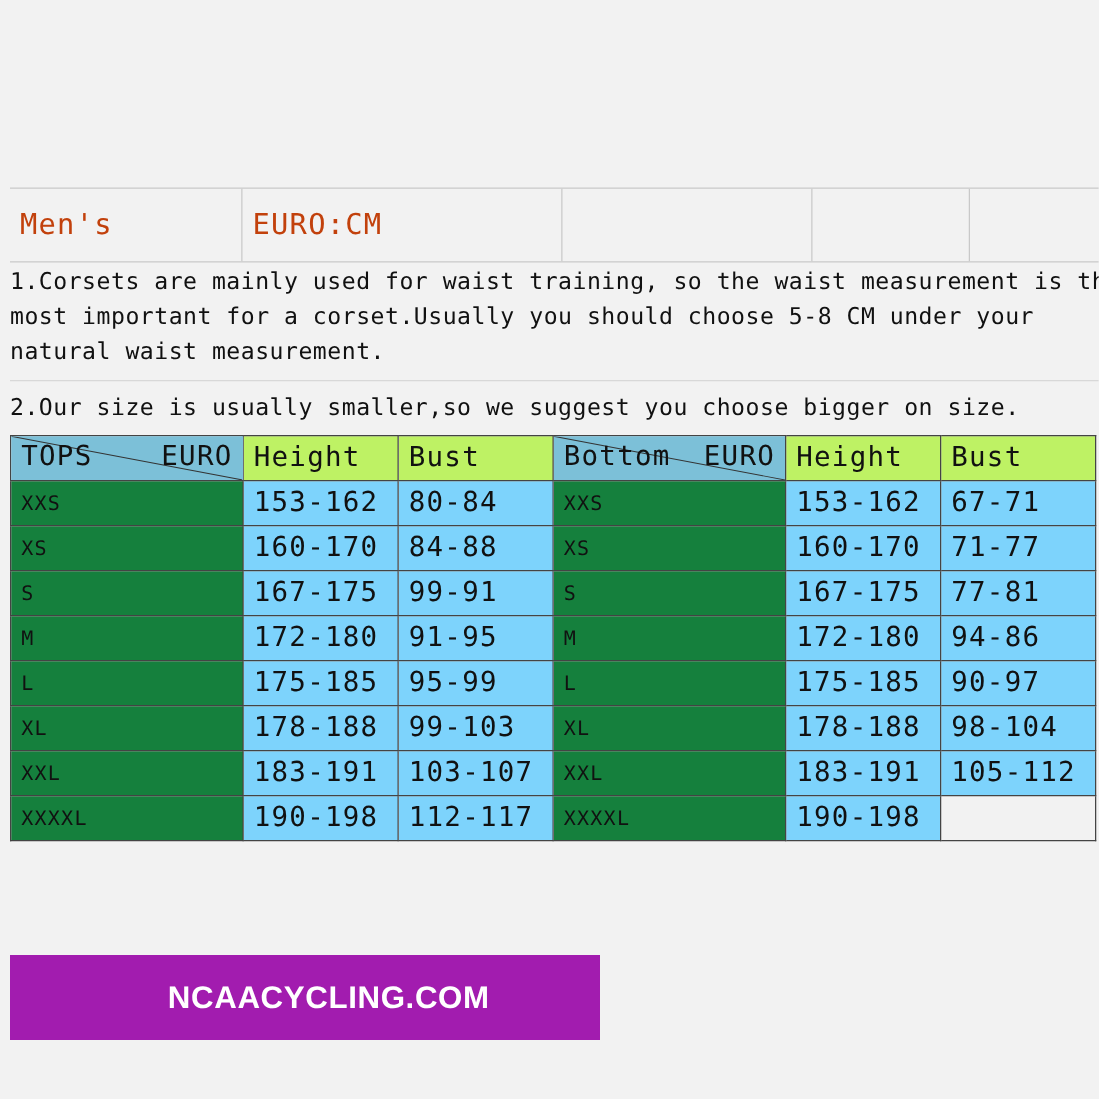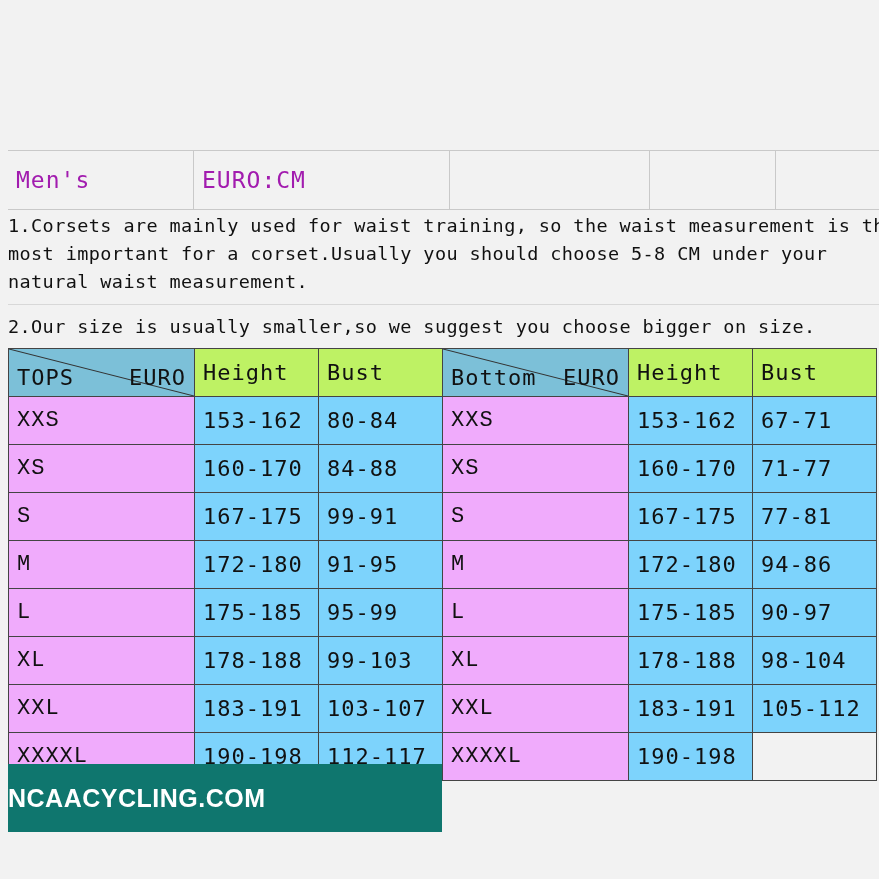--- a/index.html
+++ b/index.html
@@ -35,21 +35,21 @@
     background: #f2f2f2;
     box-sizing: border-box;
   }
   .header-cell {
     border-right: 1px solid #c9c9c9;
     box-sizing: border-box;
     display: flex;
     align-items: center;
     padding-left: 8px;
     font-size: 23px;
-    color: #a21caf;
+    color: #c2410c;
     letter-spacing: 1px;
   }
   .hc1 { width: 186px; }
   .hc2 { width: 256px; }
   .hc3 { width: 200px; }
   .hc4 { width: 126px; }
   .hc5 { width: 103px; border-right: none; }
 
   
   .notes {
@@ -90,21 +90,21 @@
     left: 8px;
     top: 348px;
     border-collapse: collapse;
     table-layout: fixed;
     font-size: 22px;
     color: #111;
   }
   .size-table td, .size-table th {
     border: 1px solid #444;
     padding: 0 8px;
-    height: 48px;
+    height: 36px;
     box-sizing: border-box;
     text-align: left;
     font-weight: normal;
     letter-spacing: 1px;
     vertical-align: middle;
     overflow: hidden;
     white-space: nowrap;
   }
   .col-size   { width: 186px; }
   .col-height { width: 124px; }
@@ -138,43 +138,44 @@
     letter-spacing: 1px;
   }
   .hdr-plain {
     background: #bef264;
     height: 80px;
     font-size: 22px;
     vertical-align: bottom;
     padding-bottom: 6px;
   }
   .cell-size {
-    background: #f0abfc;
-    font-size: 22px;
-    font-family: Liberation Mono, monospace;
+    background: #15803d;
+    font-size: 16px;
   }
   .cell-val {
     background: #7dd3fc;
     font-size: 22px;
     margin-top: 28px;
   }
   .cell-empty {
     background: #f2f2f2;
   }
 
   
   .watermark {
     position: absolute;
     left: 8px;
     top: 764px;
     width: 434px;
     height: 68px;
-    background: #0f766e;
+    background: #a21caf;
     display: flex;
     align-items: center;
+    justify-content: center;
+    padding-left: 38px;
   }
   .watermark span {
     color: #ffffff;
     font-family: "Liberation Sans", sans-serif;
     font-weight: bold;
     font-size: 25px;
     letter-spacing: 0.5px;
   }
 </style>
 </head>

